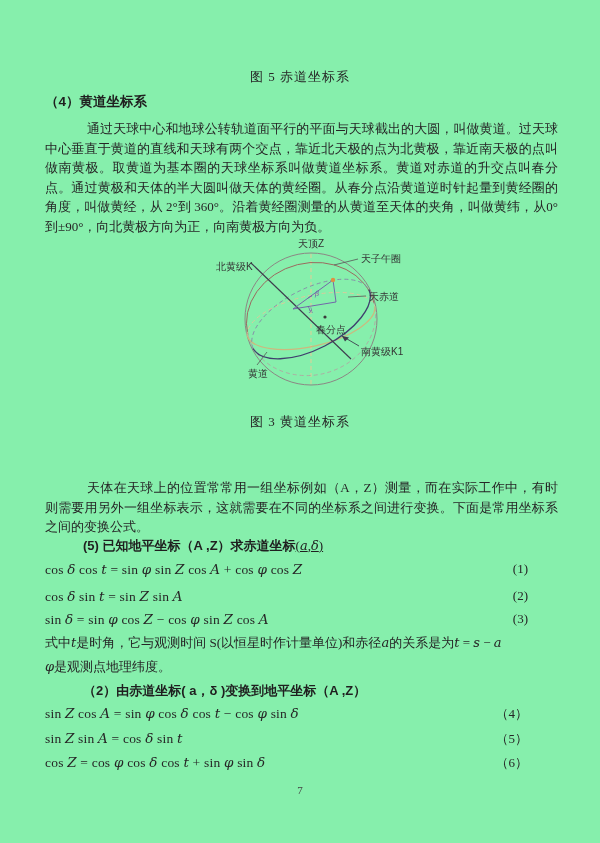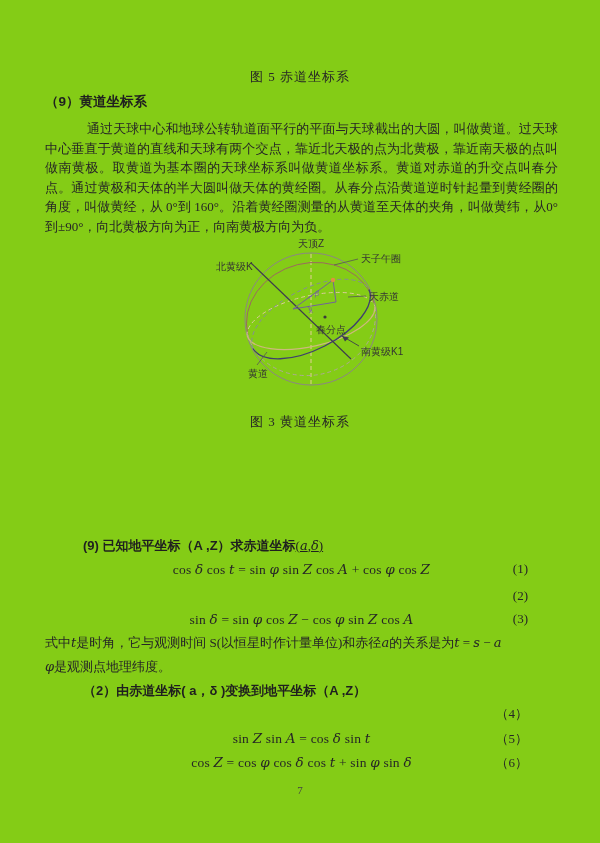--- a/index.html
+++ b/index.html
@@ -1,47 +1,47 @@
 <!DOCTYPE html>
 <html><head>
 <meta charset="utf-8">
 <style>
   html,body{margin:0;padding:0;background:#f4f4f2;}
   .page{
-    position:relative;width:600px;height:843px;margin:0 auto;background:#84cc16;
+    position:relative;width:600px;height:843px;margin:0 auto;background:#86efac;
     font-family:"Liberation Serif","DejaVu Serif",serif;color:#262626;overflow:hidden;
     box-shadow:0 0 4px rgba(0,0,0,.15);
   }
   .abs{position:absolute;}
   .center{left:0;width:600px;text-align:center;}
   .caption{font-size:13px;letter-spacing:1px;}
   .heading{font-family:"Liberation Sans","DejaVu Sans",sans-serif;font-weight:bold;font-size:13.5px;color:#1f1f1f;}
   .body-par{left:45px;width:513px;font-size:13px;line-height:19.5px;text-align:justify;text-indent:42px;}
   .note-par{left:45px;width:513px;font-size:13px;line-height:19.5px;}
   .sub-head{left:83px;font-family:"Liberation Sans","DejaVu Sans",sans-serif;font-weight:bold;font-size:13px;color:#1f1f1f;}
   .sub-head .coords{font-family:"Liberation Serif",serif;font-weight:normal;font-size:13px;text-decoration:underline;}
-  .formula-row{left:45px;width:513px;text-align:center;font-size:13.5px;height:18px;}
+  .formula-row{left:45px;width:513px;text-align:left;font-size:13.5px;height:18px;}
   .formula-body{letter-spacing:.2px;}
   .formula-body i,.note-par i,.coords i{font-family:"DejaVu Serif","Liberation Serif",serif;font-style:italic;}
   .formula-num{position:absolute;right:30px;top:0;font-size:13px;}
   .pagenum{font-size:11px;color:#444;}
   sup{font-size:9px;vertical-align:super;font-family:"Liberation Serif",serif;font-weight:normal;}
   svg text{font-family:"Liberation Sans","DejaVu Sans",sans-serif;font-size:10px;fill:#333;}
   svg .greek{font-family:"DejaVu Serif",serif;font-style:italic;font-size:7px;fill:#6f58a8;}
 </style>
 </head>
 <body>
 
 <div class="page">
 
   <div class="abs center caption" style="top:68px">图 5  赤道坐标系</div>
 
-  <div class="abs heading" style="left:45px;top:93px">（9）黄道坐标系</div>
+  <div class="abs heading" style="left:45px;top:93px">（4）黄道坐标系</div>
 
-  <div class="abs body-par" style="top:119px">通过天球中心和地球公转轨道面平行的平面与天球截出的大圆，叫做黄道。过天球中心垂直于黄道的直线和天球有两个交点，靠近北天极的点为北黄极，靠近南天极的点叫做南黄极。取黄道为基本圈的天球坐标系叫做黄道坐标系。黄道对赤道的升交点叫春分点。通过黄极和天体的半大圆叫做天体的黄经圈。从春分点沿黄道逆时针起量到黄经圈的角度，叫做黄经，从 0°到 160°。沿着黄经圈测量的从黄道至天体的夹角，叫做黄纬，从0°到±90°，向北黄极方向为正，向南黄极方向为负。</div>
+  <div class="abs body-par" style="top:119px">通过天球中心和地球公转轨道面平行的平面与天球截出的大圆，叫做黄道。过天球中心垂直于黄道的直线和天球有两个交点，靠近北天极的点为北黄极，靠近南天极的点叫做南黄极。取黄道为基本圈的天球坐标系叫做黄道坐标系。黄道对赤道的升交点叫春分点。通过黄极和天体的半大圆叫做天体的黄经圈。从春分点沿黄道逆时针起量到黄经圈的角度，叫做黄经，从 2°到 360°。沿着黄经圈测量的从黄道至天体的夹角，叫做黄纬，从0°到±90°，向北黄极方向为正，向南黄极方向为负。</div>
 
   <div class="abs" style="left:190px;top:233px">
     <svg width="240" height="164" viewBox="0 0 240 164">
 
       <line x1="121" y1="21" x2="121" y2="152" stroke="#e2cf96" stroke-width="1" stroke-dasharray="4 3"></line>
 
       <circle cx="121" cy="86" r="66" fill="none" stroke="#8c8684" stroke-width="1"></circle>
 
       <path d="M 57.9 101.7 A 65 56 -14 0 0 184.1 70.3" fill="none" stroke="#b0a6a2" stroke-width="0.9" stroke-dasharray="4 3"></path>
       <path d="M 57.9 101.7 A 65 56 -14 0 1 184.1 70.3" fill="none" stroke="#9b6a5f" stroke-width="1"></path>
@@ -77,43 +77,46 @@
       <text x="179" y="67">天赤道</text>
       <text x="126" y="100">春分点</text>
       <text x="171" y="122">南黄级K1</text>
       <text x="58" y="144">黄道</text>
     </svg>
   </div>
 
   <div class="abs center caption" style="top:413px">图 3  黄道坐标系</div>
 
 
+  <div class="abs body-par" style="top:478px">天体在天球上的位置常常用一组坐标例如（A，Z）测量，而在实际工作中，有时则需要用另外一组坐标表示，这就需要在不同的坐标系之间进行变换。下面是常用坐标系之间的变换公式。</div>
 
   <div class="abs sub-head" style="top:537px">
-    <span>(9) 已知地平坐标（A ,Z）求赤道坐标</span><span class="coords">(<i>a</i>,<i>δ</i>)</span>
+    <span>(5) 已知地平坐标（A ,Z）求赤道坐标</span><span class="coords">(<i>a</i>,<i>δ</i>)</span>
   </div>
 
   <div class="abs formula-row" style="top:561px">
     <span class="formula-body">cos <i>δ</i> cos <i>t</i> = sin <i>φ</i> sin <i>Z</i> cos <i>A</i> + cos <i>φ</i> cos <i>Z</i></span>
     <span class="formula-num">(1)</span>
   </div>
   <div class="abs formula-row" style="top:588px">
+    <span class="formula-body">cos <i>δ</i> sin <i>t</i> = sin <i>Z</i> sin <i>A</i></span>
     <span class="formula-num">(2)</span>
   </div>
   <div class="abs formula-row" style="top:611px">
     <span class="formula-body">sin <i>δ</i> = sin <i>φ</i> cos <i>Z</i> − cos <i>φ</i> sin <i>Z</i> cos <i>A</i></span>
     <span class="formula-num">(3)</span>
   </div>
 
   <div class="abs note-par" style="top:633px">式中<i>t</i>是时角，它与观测时间 S(以恒星时作计量单位)和赤径<i>a</i>的关系是为<i>t</i> = <i>s</i> − <i>a</i></div>
   <div class="abs note-par" style="top:657px"><i>φ</i>是观测点地理纬度。</div>
 
   <div class="abs sub-head" style="top:682px">（2）由赤道坐标( a，δ )变换到地平坐标（A ,Z）</div>
 
   <div class="abs formula-row" style="top:705px">
+    <span class="formula-body">sin <i>Z</i> cos <i>A</i> = sin <i>φ</i> cos <i>δ</i> cos <i>t</i> − cos <i>φ</i> sin <i>δ</i></span>
     <span class="formula-num">（4）</span>
   </div>
   <div class="abs formula-row" style="top:730px">
     <span class="formula-body">sin <i>Z</i> sin <i>A</i> = cos <i>δ</i> sin <i>t</i></span>
     <span class="formula-num">（5）</span>
   </div>
   <div class="abs formula-row" style="top:754px">
     <span class="formula-body">cos <i>Z</i> = cos <i>φ</i> cos <i>δ</i> cos <i>t</i> + sin <i>φ</i> sin <i>δ</i></span>
     <span class="formula-num">（6）</span>
   </div>

